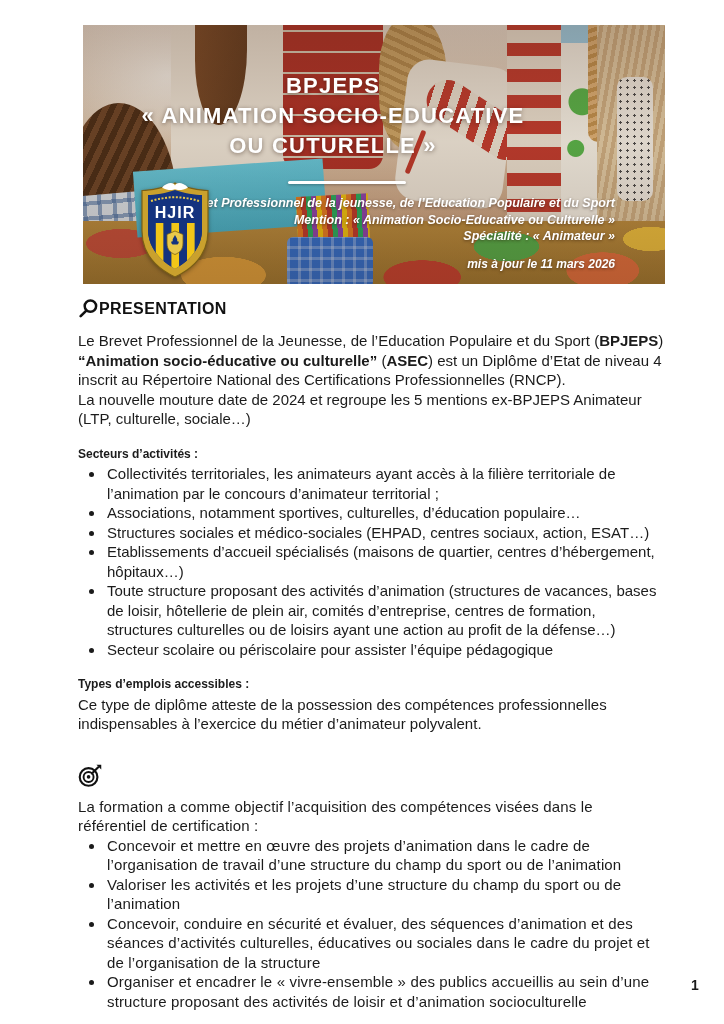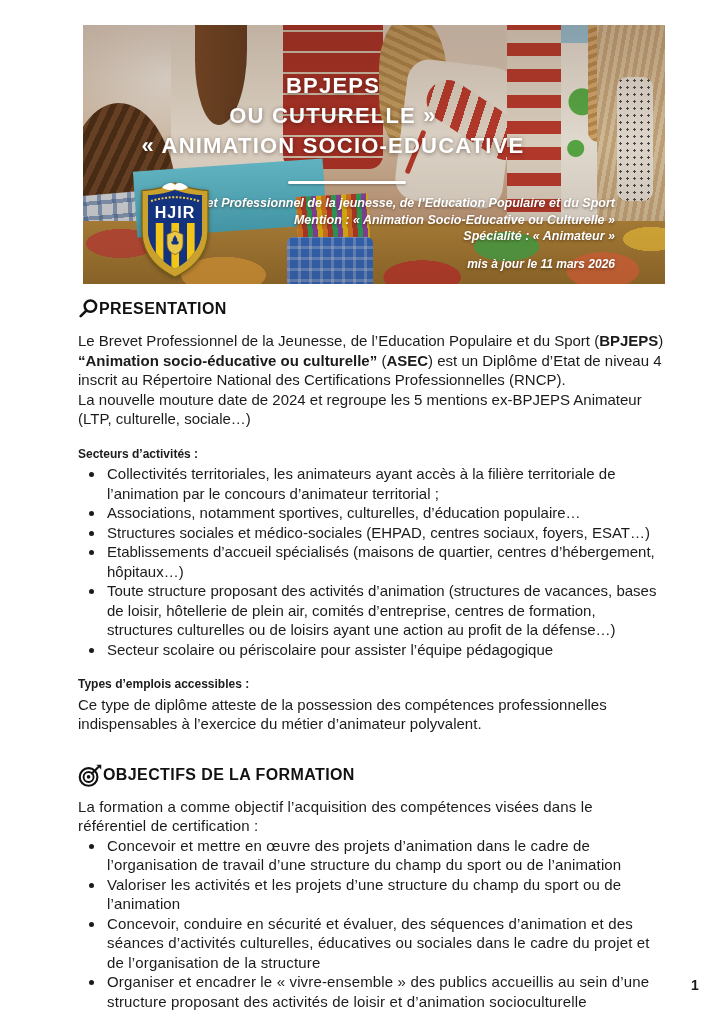--- a/index.html
+++ b/index.html
@@ -116,22 +116,22 @@
     <div class="ph-braids"></div>
     <div class="ph-plaid"></div>
     <div class="ph-table"></div>
     <div class="ph-teal"></div>
     <div class="ph-pencils"></div>
     <div class="ph-basket"></div>
     <div class="ph-overlay"></div>
 
     <div class="banner-title">
       <div style="position:static;">BPJEPS</div>
+      <div style="position:static;">« ANIMATION SOCIO-EDUCATIVE</div>
       <div style="position:static;">OU CUTURELLE »</div>
-      <div style="position:static;">« ANIMATION SOCIO-EDUCATIVE</div>
     </div>
 
     <div class="divider"></div>
 
     <div class="banner-sub">
       <div>Brevet Professionnel de la jeunesse, de l’Education Populaire et du Sport</div>
       <div>Mention : « Animation Socio-Educative ou Culturelle »</div>
       <div>Spécialité : « Animateur »</div>
       <div class="banner-updated">mis à jour le 11 mars 2026</div>
     </div>
@@ -169,38 +169,37 @@
       <span>PRESENTATION</span>
     </h2>
 
     <p><span>Le Brevet Professionnel de la Jeunesse, de l’Education Populaire et du Sport (</span><b>BPJEPS</b><span>) </span><b>“Animation socio-éducative ou culturelle”</b><span> (</span><b>ASEC</b><span>) est un Diplôme d’Etat de niveau 4 inscrit au Répertoire National des Certifications Professionnelles (RNCP).</span></p>
     <p>La nouvelle mouture date de 2024 et regroupe les 5 mentions ex-BPJEPS Animateur (LTP, culturelle, sociale…)</p>
 
     <h3>Secteurs d’activités :</h3>
     <ul>
       <li>Collectivités territoriales, les animateurs ayant accès à la filière territoriale de l’animation par le concours d’animateur territorial ;</li>
       <li>Associations, notamment sportives, culturelles, d’éducation populaire…</li>
-      <li>Structures sociales et médico-sociales (EHPAD, centres sociaux, foyers, ESAT…)</li>
+      <li>Structures sociales et médico-sociales (EHPAD, centres sociaux, action, ESAT…)</li>
       <li>Etablissements d’accueil spécialisés (maisons de quartier, centres d’hébergement, hôpitaux…)</li>
       <li>Toute structure proposant des activités d’animation (structures de vacances, bases de loisir, hôtellerie de plein air, comités d’entreprise, centres de formation, structures culturelles ou de loisirs ayant une action au profit de la défense…)</li>
       <li>Secteur scolaire ou périscolaire pour assister l’équipe pédagogique</li>
     </ul>
 
     <h3>Types d’emplois accessibles :</h3>
     <p>Ce type de diplôme atteste de la possession des compétences professionnelles indispensables à l’exercice du métier d’animateur polyvalent.</p>
 
     <h2 class="h2-obj">
       <svg class="icon-svg" width="25" height="25" viewBox="0 0 26 26">
         <circle cx="11" cy="14.5" r="9.2" fill="none" stroke="#111" stroke-width="2.2"></circle>
         <circle cx="11" cy="14.5" r="5.2" fill="none" stroke="#111" stroke-width="2"></circle>
         <circle cx="11" cy="14.5" r="1.9" fill="#111"></circle>
         <line x1="14.5" y1="11" x2="21" y2="4.5" stroke="#111" stroke-width="2.2" stroke-linecap="round"></line>
         <polygon points="19.2,1.8 24.2,1.8 24.2,6.8" fill="#111"></polygon>
       </svg>
-      <span>OBJECTIFS DE LA FORMATION</span>
     </h2>
 
     <p class="obj-intro">La formation a comme objectif l’acquisition des compétences visées dans le référentiel de certification :</p>
     <ul class="obj-list">
       <li>Concevoir et mettre en œuvre des projets d’animation dans le cadre de l’organisation de travail d’une structure du champ du sport ou de l’animation</li>
       <li>Valoriser les activités et les projets d’une structure du champ du sport ou de l’animation</li>
       <li>Concevoir, conduire en sécurité et évaluer, des séquences d’animation et des séances d’activités culturelles, éducatives ou sociales dans le cadre du projet et de l’organisation de la structure</li>
       <li>Organiser et encadrer le « vivre-ensemble » des publics accueillis au sein d’une structure proposant des activités de loisir et d’animation socioculturelle</li>
     </ul>
   </div>

